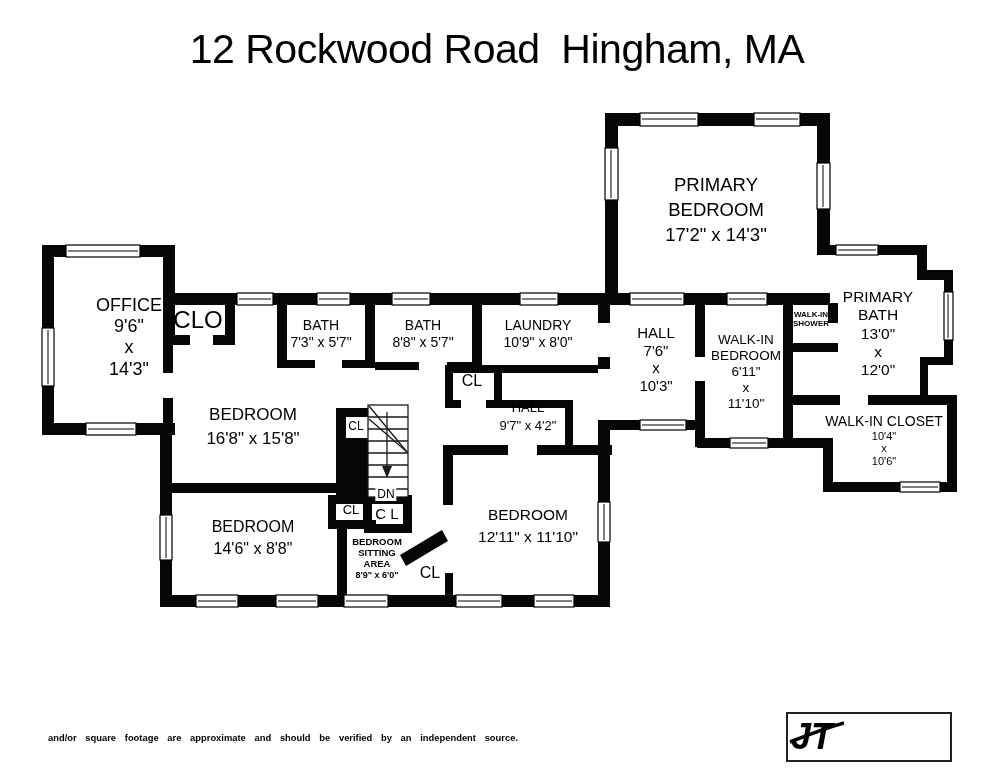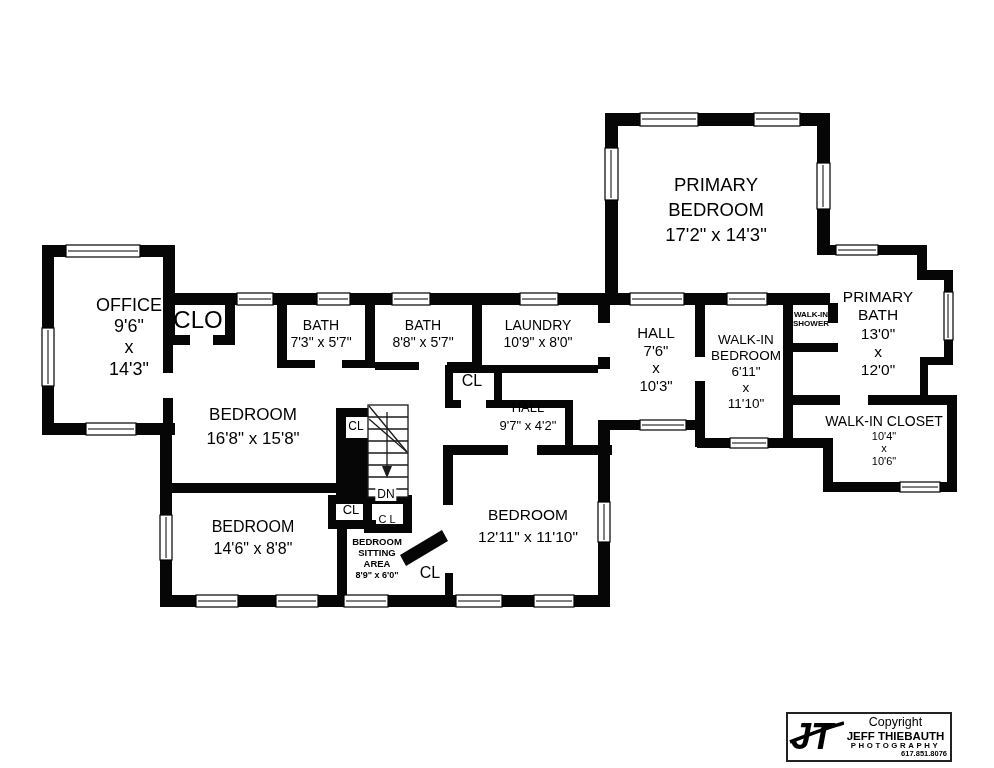--- a/index.html
+++ b/index.html
@@ -30,20 +30,21 @@
   .c-name{font-size:11.5px;font-weight:700;}
   .c-sub{font-size:7.8px;font-weight:600;letter-spacing:2.6px;}
   .c-phone{font-size:7.5px;font-weight:700;text-align:right;}
   .dn-bg{background:#fff;padding:0 2px;}
 </style>
 </head>
 <body>
 
 <div id="page">
 
+  <div id="title">12 Rockwood Road  Hingham, MA</div>
 
   <div id="plan">
     <svg width="994" height="768" viewBox="0 0 994 768">
 
       <rect class="wall" x="42" y="245" width="133" height="12"></rect>
       <rect class="wall" x="42" y="245" width="12" height="190"></rect>
       <rect class="wall" x="42" y="423" width="133" height="12"></rect>
       <rect class="wall" x="163" y="245" width="12" height="100"></rect>
       <rect class="wall" x="163" y="345" width="10" height="28"></rect>
       <rect class="wall" x="163" y="398" width="10" height="27"></rect>
@@ -322,41 +323,36 @@
     </div>
     <div class="lbl" style="left:356px;top:419px;font-size:12px;">
       <span>CL</span>
     </div>
     <div class="lbl" style="left:472px;top:372px;font-size:16px;">
       <span>CL</span>
     </div>
     <div class="lbl" style="left:351px;top:502px;font-size:13px;">
       <span>CL</span>
     </div>
-    <div class="lbl" style="left:387px;top:505px;font-size:11px;margin-top:8px;">
+    <div class="lbl" style="left:387px;top:505px;font-size:15px;">
       <span>C L</span>
     </div>
     <div class="lbl" style="left:430px;top:564px;font-size:16px;">
       <span>CL</span>
     </div>
     <div class="lbl" style="left:386px;top:487px;font-size:12px;">
       <span class="dn-bg">DN</span>
     </div>
   </div>
 
 
   <div id="disclaimer">
+    <div>and/or square footage are approximate and should be verified by an independent source.</div>
   </div>
 
   <div id="copyright">
     <svg class="logo" viewBox="0 0 56 44">
       <text x="3" y="34" font-family="Liberation Sans, sans-serif" font-size="36" font-weight="bold" font-style="italic" fill="#000">JT</text>
       <path d="M2,27 C20,20 38,13 56,8" stroke="#000" stroke-width="3.5" fill="none"></path>
     </svg>
-    <div class="ctext">
-      <div class="c-label">Copyright</div>
-      <div class="c-name">JEFF THIEBAUTH</div>
-      <div class="c-sub">PHOTOGRAPHY</div>
-      <div class="c-phone">617.851.8076</div>
-    </div>
   </div>
 
 </div>
 
 </body></html>

